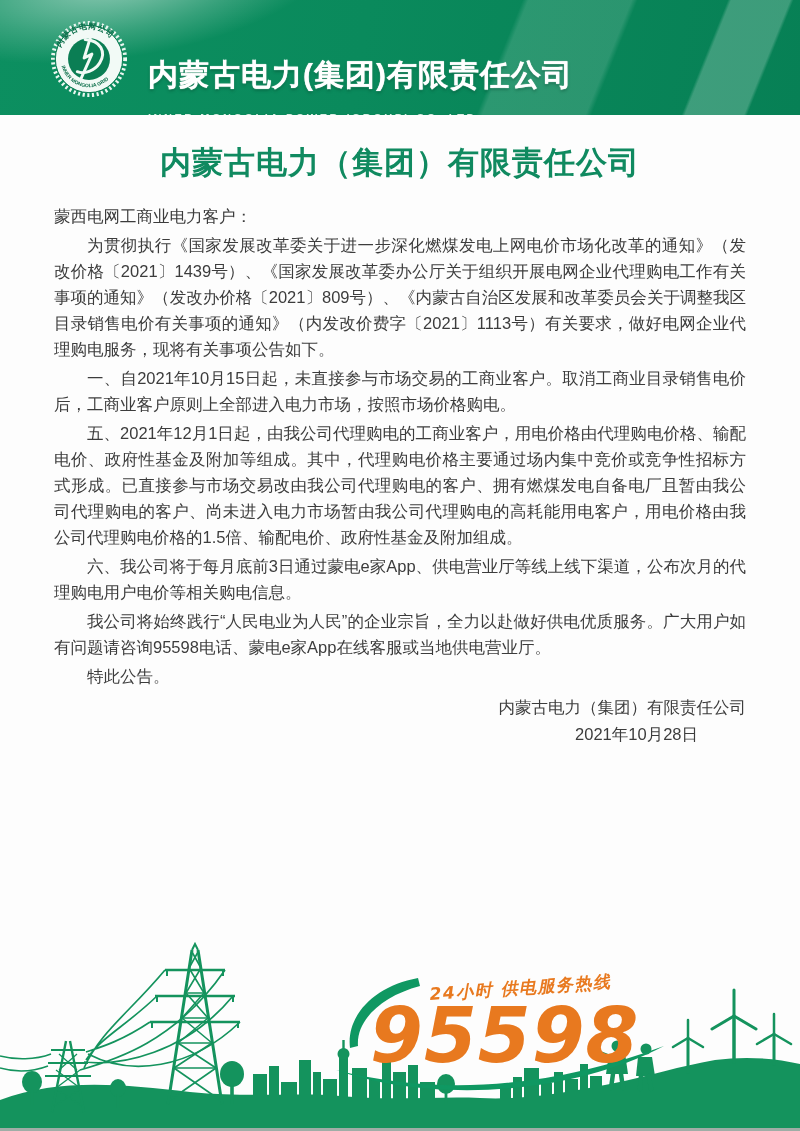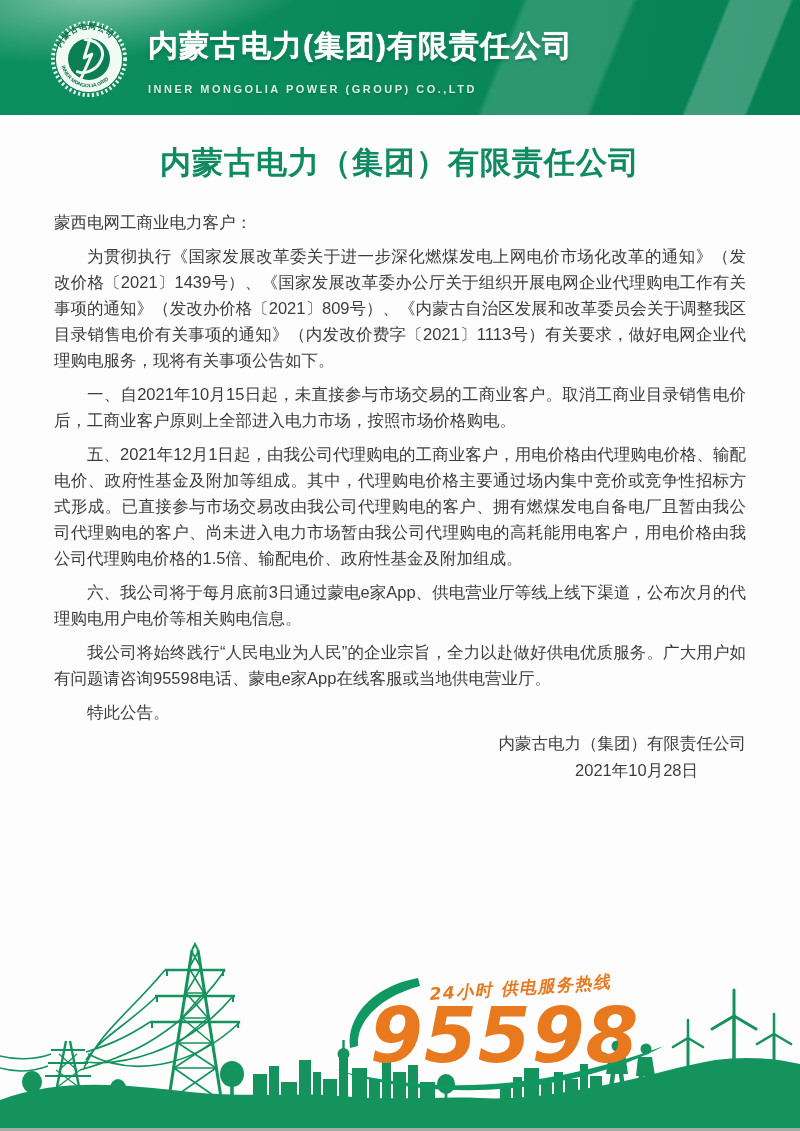--- a/index.html
+++ b/index.html
@@ -25,37 +25,38 @@
   }
   .header .streak3{
     position:absolute;top:0;right:-20px;width:300px;height:115px;
     background:linear-gradient(112deg,rgba(255,255,255,0) 60%,rgba(255,255,255,.22) 61%,rgba(255,255,255,.22) 78%,rgba(255,255,255,0) 79%);
   }
   .logo{position:absolute;left:50px;top:20px;width:78px;height:78px;}
   .hname{position:absolute;left:148px;top:26px;color:#fff;}
   .hname .cn{
     font-size:30px;font-weight:bold;letter-spacing:1px;color:#ffffff;
     text-shadow:0 0 1px #fff,0 2px 3px rgba(0,55,35,.35);
+    margin-top:29px;
   }
   .hname .en{
     margin-top:16px;font-size:11px;font-weight:bold;letter-spacing:2.5px;
     color:#d9eee4;text-shadow:0 1px 2px rgba(0,55,35,.3);
   }
   
   .title{
     margin:0;padding-top:138px;text-align:center;color:#108a60;
     font-family:"Liberation Serif","DejaVu Serif",serif;font-weight:bold;
   }
   .title .t-line{font-size:31px;line-height:49px;letter-spacing:1px;}
   
   .doc{
     padding:14px 54px 0 54px;color:#3c3c3c;
     font-size:16.5px;line-height:26px;text-align:justify;
   }
-  .doc p{margin:8px 0 3px 0;text-indent:2em;}
+  .doc p{margin:2px 0 3px 0;text-indent:2em;}
   .doc p.salutation{text-indent:0;}
   .signature{padding:2px 54px 0 0;text-align:right;color:#3c3c3c;font-size:16.5px;line-height:27px;}
   .signature .sig-date{padding-right:48px;}
   
   .footer-art{position:absolute;left:0;bottom:3px;width:800px;height:186px;}
   .bottom-edge{position:absolute;left:0;bottom:0;width:800px;height:3px;background:#9fada6;}
 </style>
 </head>
 <body>
 

